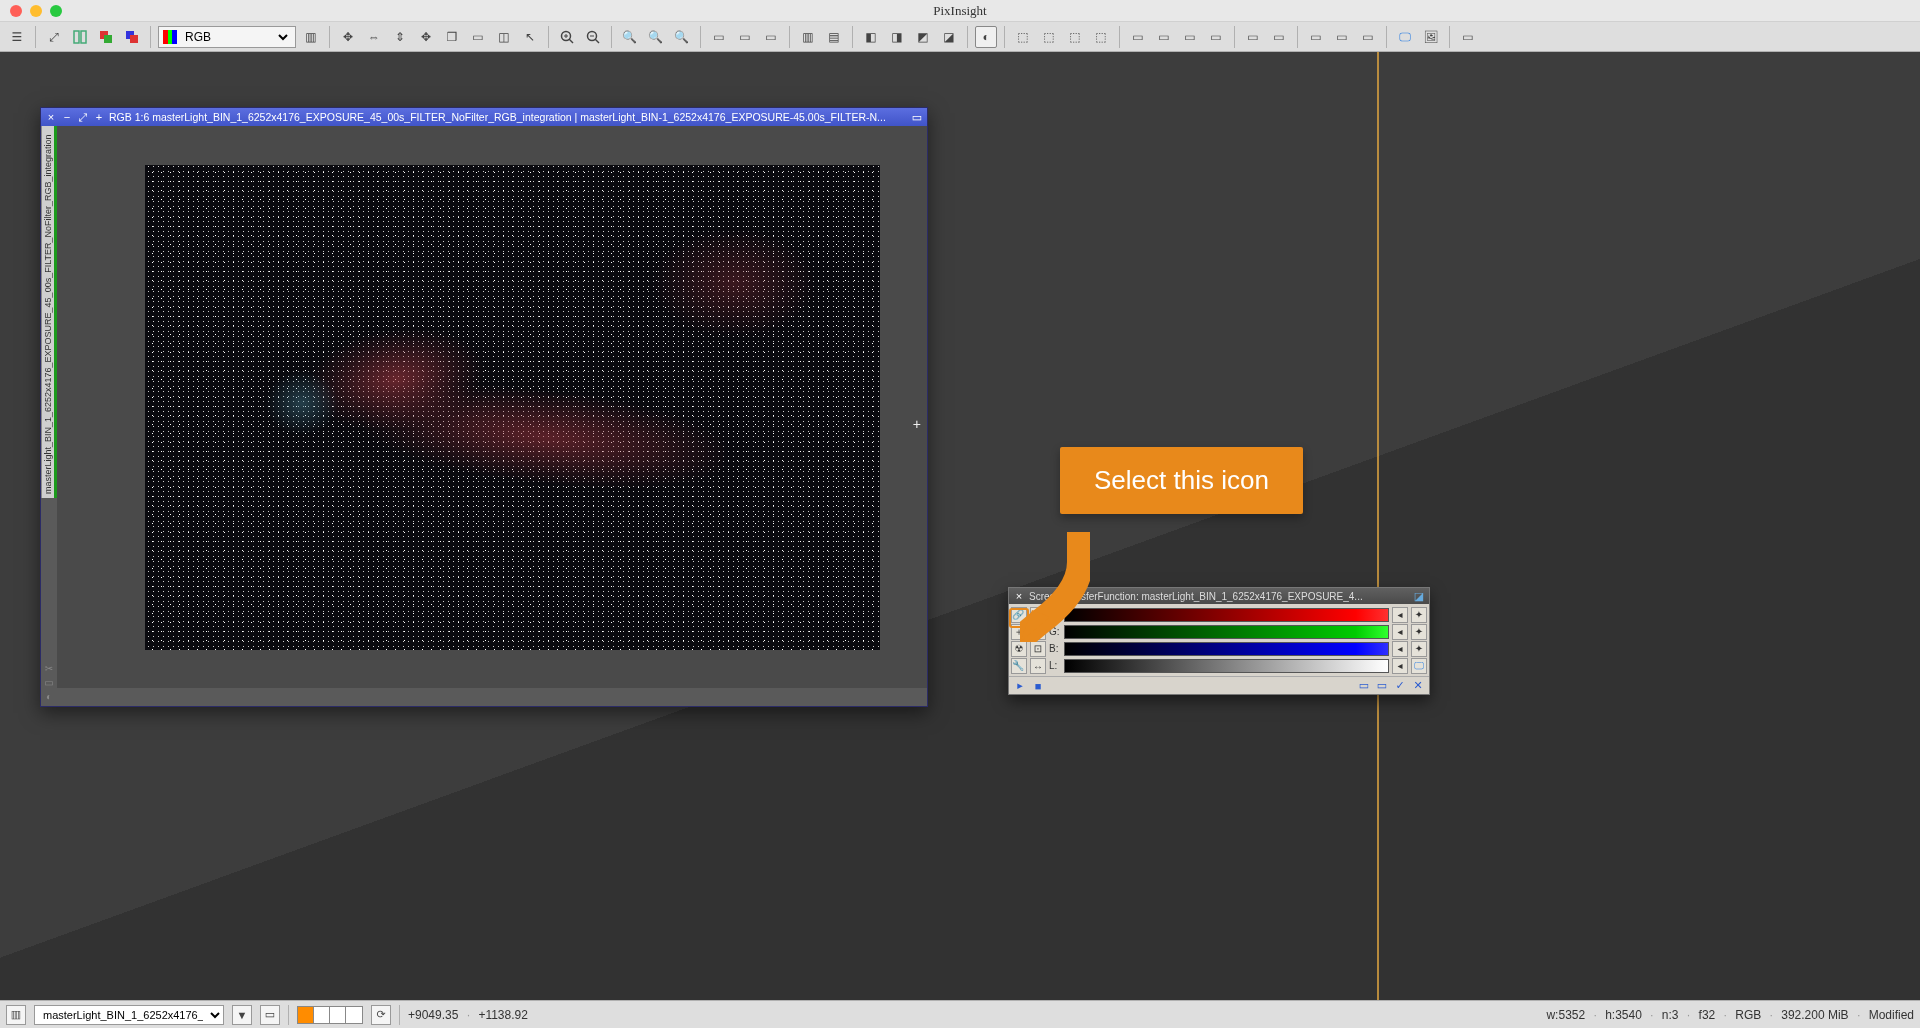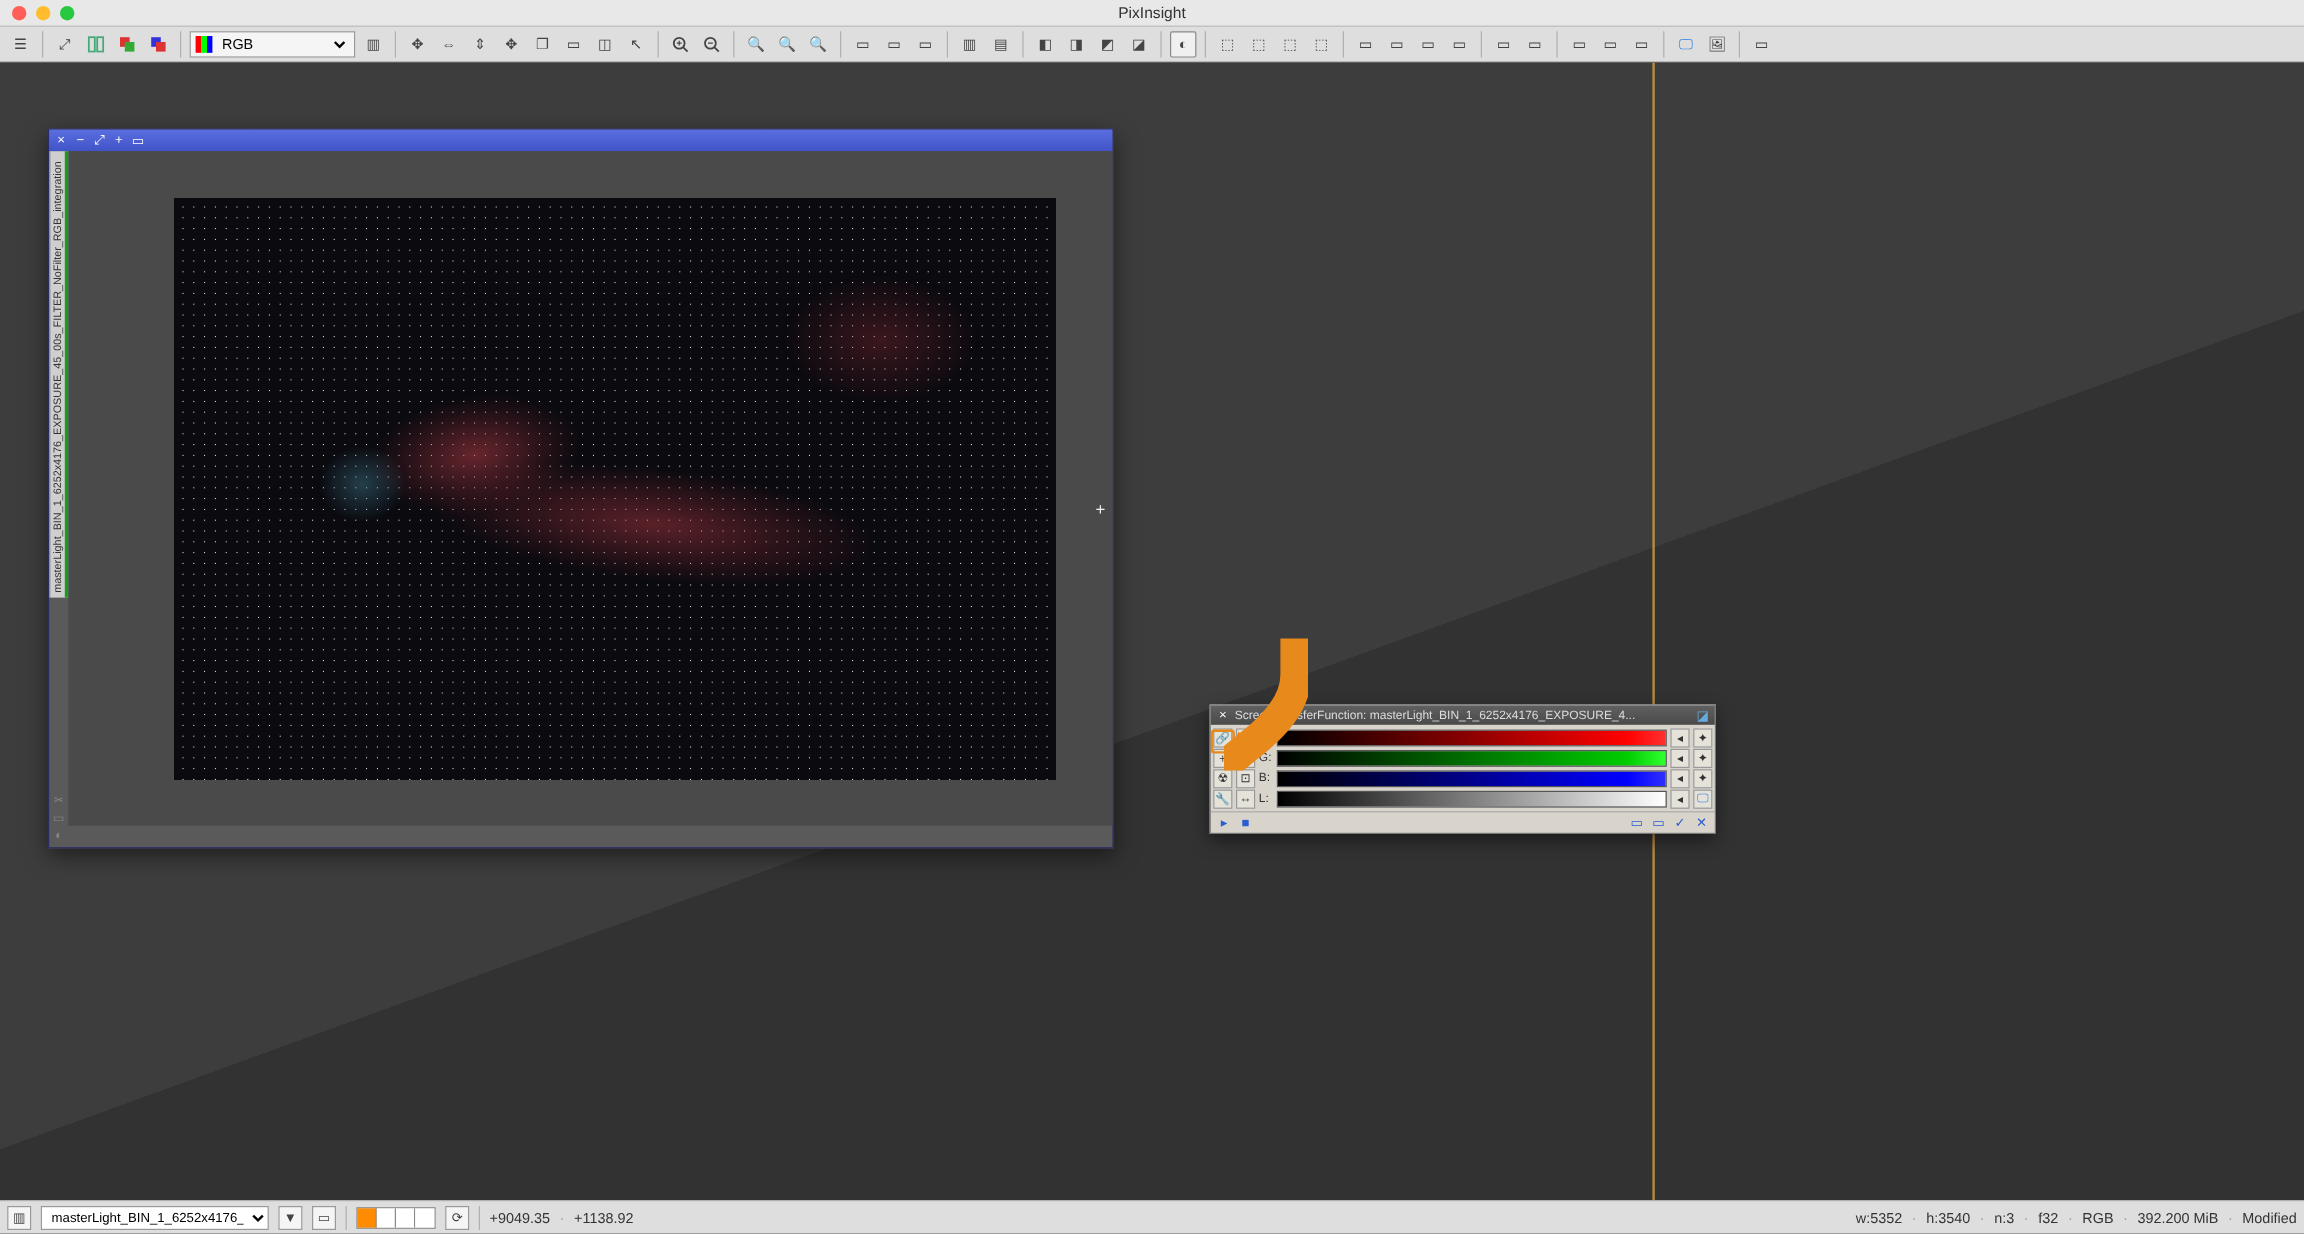--- a/index.html
+++ b/index.html
@@ -16,21 +16,21 @@
 }
 .traffic-lights {
   display: flex;
   gap: 8px;
   padding-left: 10px;
 }
 .traffic-light { width: 12px; height: 12px; border-radius: 50%; }
 .tl-red { background: #ff5f57; }
 .tl-yellow { background: #ffbd2e; }
 .tl-green { background: #28c940; }
-.app-title { position: absolute; left: 50%; transform: translateX(-50%); font-size: 13px; color: #333; }
+.app-title { position: absolute; left: 50%; transform: translateX(-50%); font-size: 13px; color: #333; font-family: Liberation Serif, serif; }
 
 
 .main-toolbar {
   height: 30px;
   background: #dedede;
   border-bottom: 1px solid #b0b0b0;
   display: flex;
   align-items: center;
   gap: 4px;
   padding: 0 6px;
@@ -297,20 +297,21 @@
 
 <div class="workspace">
   <div class="divider-line" style="left:1377px"></div>
 
   <div class="img-window">
     <div class="img-titlebar">
       <span class="img-tb-btn">×</span>
       <span class="img-tb-btn">−</span>
       <span class="img-tb-btn">⤢</span>
       <span class="img-tb-btn">+</span>
+      <span class="img-tb-title">RGB 1:6 masterLight_BIN_1_6252x4176_EXPOSURE_45_00s_FILTER_NoFilter_RGB_integration | masterLight_BIN-1_6252x4176_EXPOSURE-45.00s_FILTER-N...</span>
       <span class="img-tb-btn">▭</span>
     </div>
     <div class="side-tab">masterLight_BIN_1_6252x4176_EXPOSURE_45_00s_FILTER_NoFilter_RGB_integration</div>
     <div class="img-content">
       <div class="nebula">
         <div class="nebula-bg"></div>
         <div class="nebula-cloud nc1"></div>
         <div class="nebula-cloud nc2"></div>
         <div class="nebula-cloud nc3"></div>
         <div class="nebula-cloud nc4"></div>
@@ -370,20 +371,23 @@
       <div class="stf-fbtn" style="color:#2b5cd0">▸</div>
       <div class="stf-fbtn" style="color:#2b5cd0">■</div>
       <div class="stf-fspacer"></div>
       <div class="stf-fbtn">▭</div>
       <div class="stf-fbtn">▭</div>
       <div class="stf-fbtn" style="color:#2b5cd0">✓</div>
       <div class="stf-fbtn" style="color:#2b5cd0">✕</div>
     </div>
   </div>
 
+  <div class="callout">
+    <span>Select this icon</span>
+  </div>
   <svg class="arrow" viewBox="0 0 70 110">
     <path d="M60 0 L60 30 Q60 60 20 90 L8 100" stroke="#e8891b" stroke-width="26" fill="none" stroke-linecap="round"></path>
     <polygon points="0,110 30,85 12,78" fill="#e8891b"></polygon>
   </svg>
 </div>
 
 <div class="status-bar">
   <div class="sb-btn">▥</div>
   <select class="sb-select">
     <option>masterLight_BIN_1_6252x4176_EXPOS</option>

